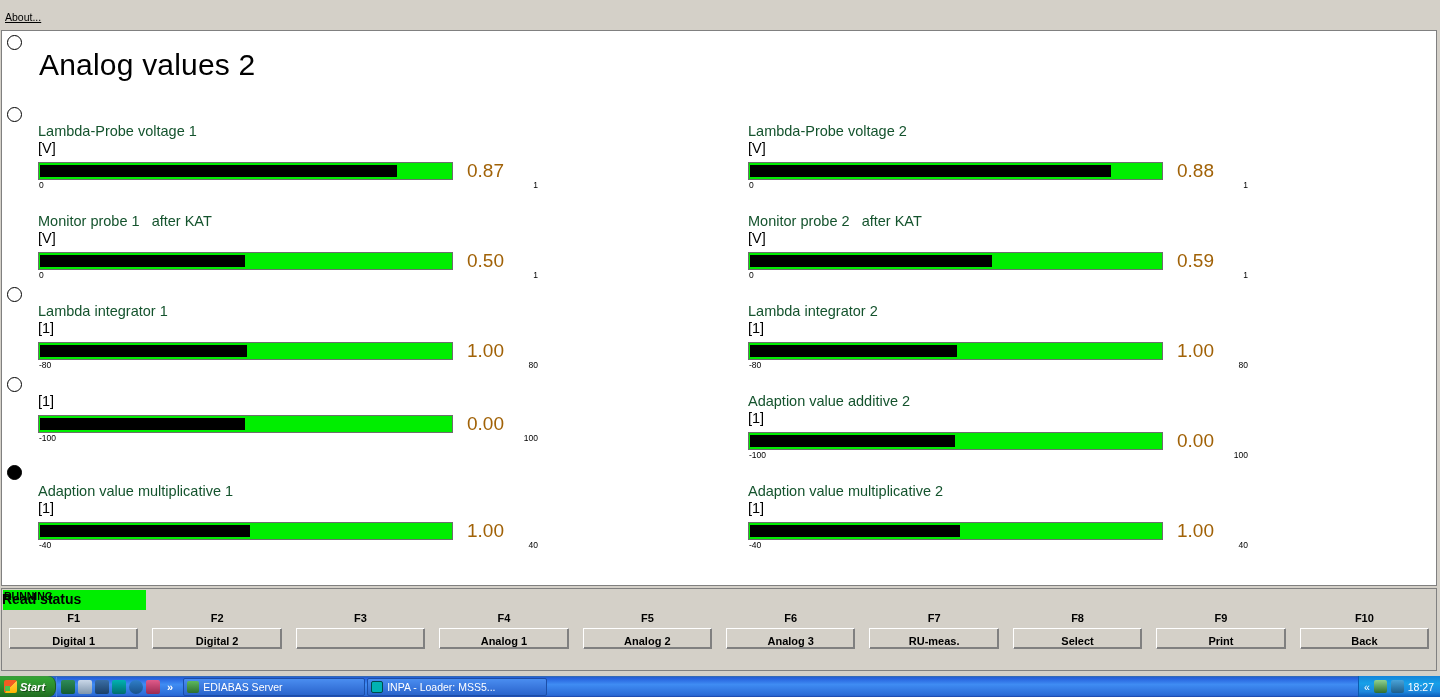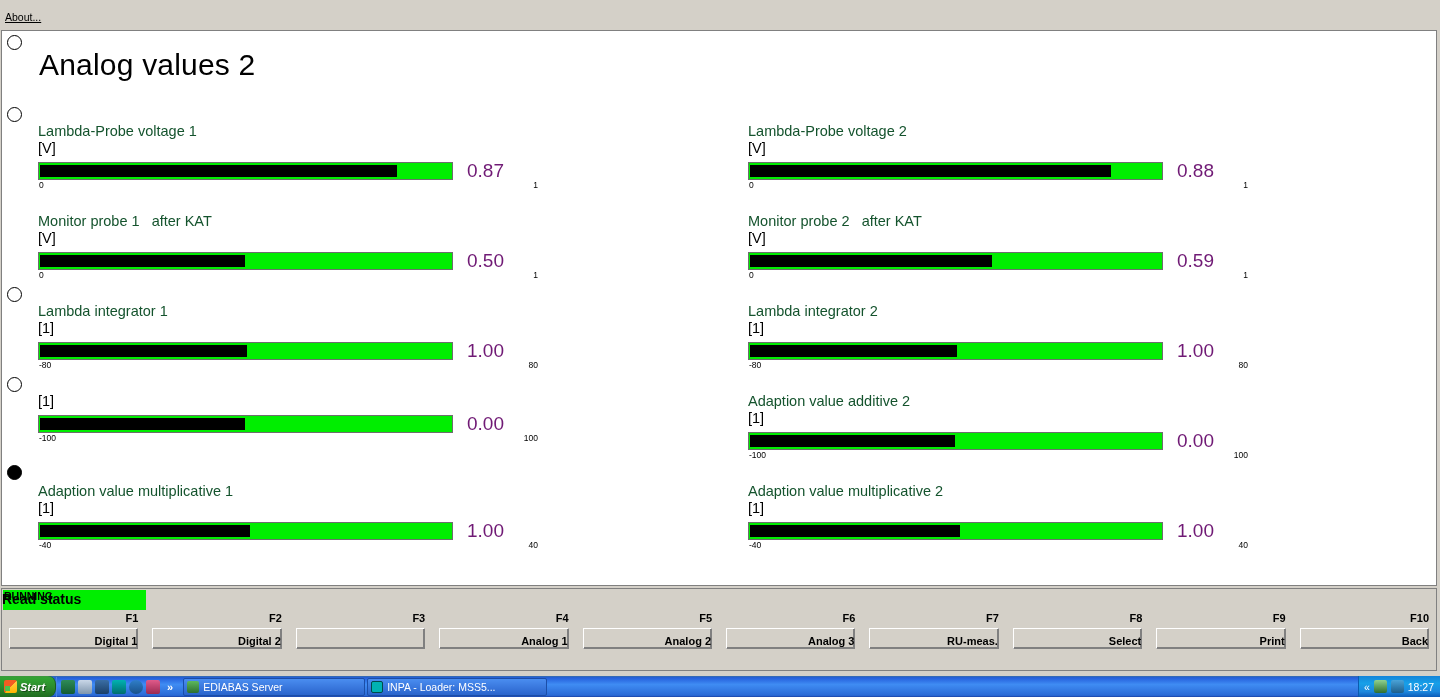--- a/index.html
+++ b/index.html
@@ -172,21 +172,21 @@
     position: absolute;
     left: 1px; top: 2px;
     bottom: 2px;
     background: #000000;
   }
   .g-value {
     position: absolute;
     left: 429px;
     top: 0px;
     font-size: 19px;
-    color: #701a75;
+    color: #a16207;
     line-height: 24px;
     white-space: nowrap;
   }
   .g-scale-min, .g-scale-max {
     position: absolute;
     top: 21px;
     font-size: 8.5px;
     color: #000;
     line-height: 10px;
   }
@@ -226,21 +226,21 @@
   #fkeys {
     position: absolute;
     left: 0; top: 22px;
     width: 1434px;
     display: flex;
   }
   .fkey {
     flex: 1 1 0;
     padding: 0 7px;
     box-sizing: border-box;
-    text-align: right;
+    text-align: center;
   }
   .fkey-label {
     font-size: 11px;
     font-weight: bold;
     color: #000;
     height: 17px;
     line-height: 15px;
   }
   .fkey-btn {
     height: 21px;

